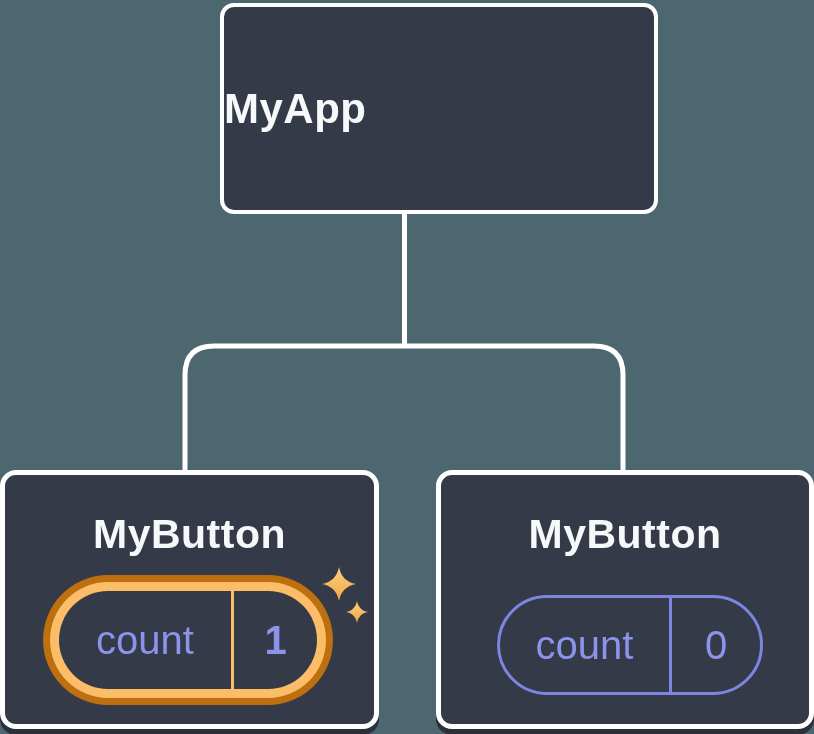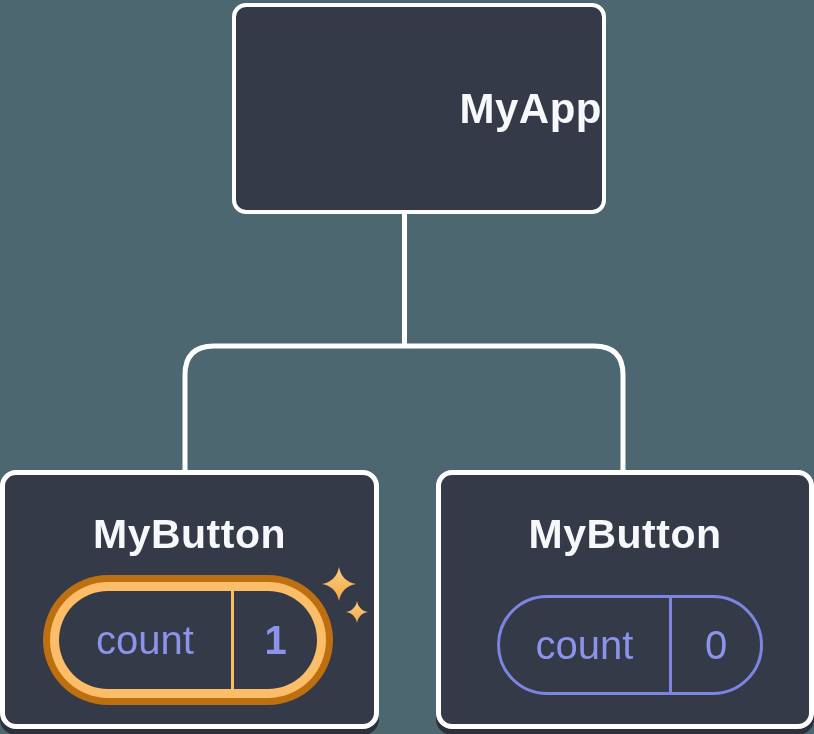--- a/index.html
+++ b/index.html
@@ -21,23 +21,23 @@
     pointer-events: none;
   }
   .node {
     position: absolute;
     box-sizing: border-box;
     background: #343A47;
     border: 4px solid #FFFFFF;
     border-radius: 14px;
   }
   .node-root {
-    left: 232px; top: 3px;
-    width: 374px; height: 211px;
-    display: flex; align-items: center; justify-content: flex-end;
+    left: 220px; top: 3px;
+    width: 438px; height: 211px;
+    display: flex; align-items: center; justify-content: flex-start;
   }
   .node-child {
     border-width: 5px;
     border-radius: 16px;
     top: 470px;
     height: 259px;
     box-shadow: 0 6px 0 #2B303B;
     display: flex; flex-direction: column; align-items: center;
   }
   .node-child.left  { left: 0px;   width: 379px; }

